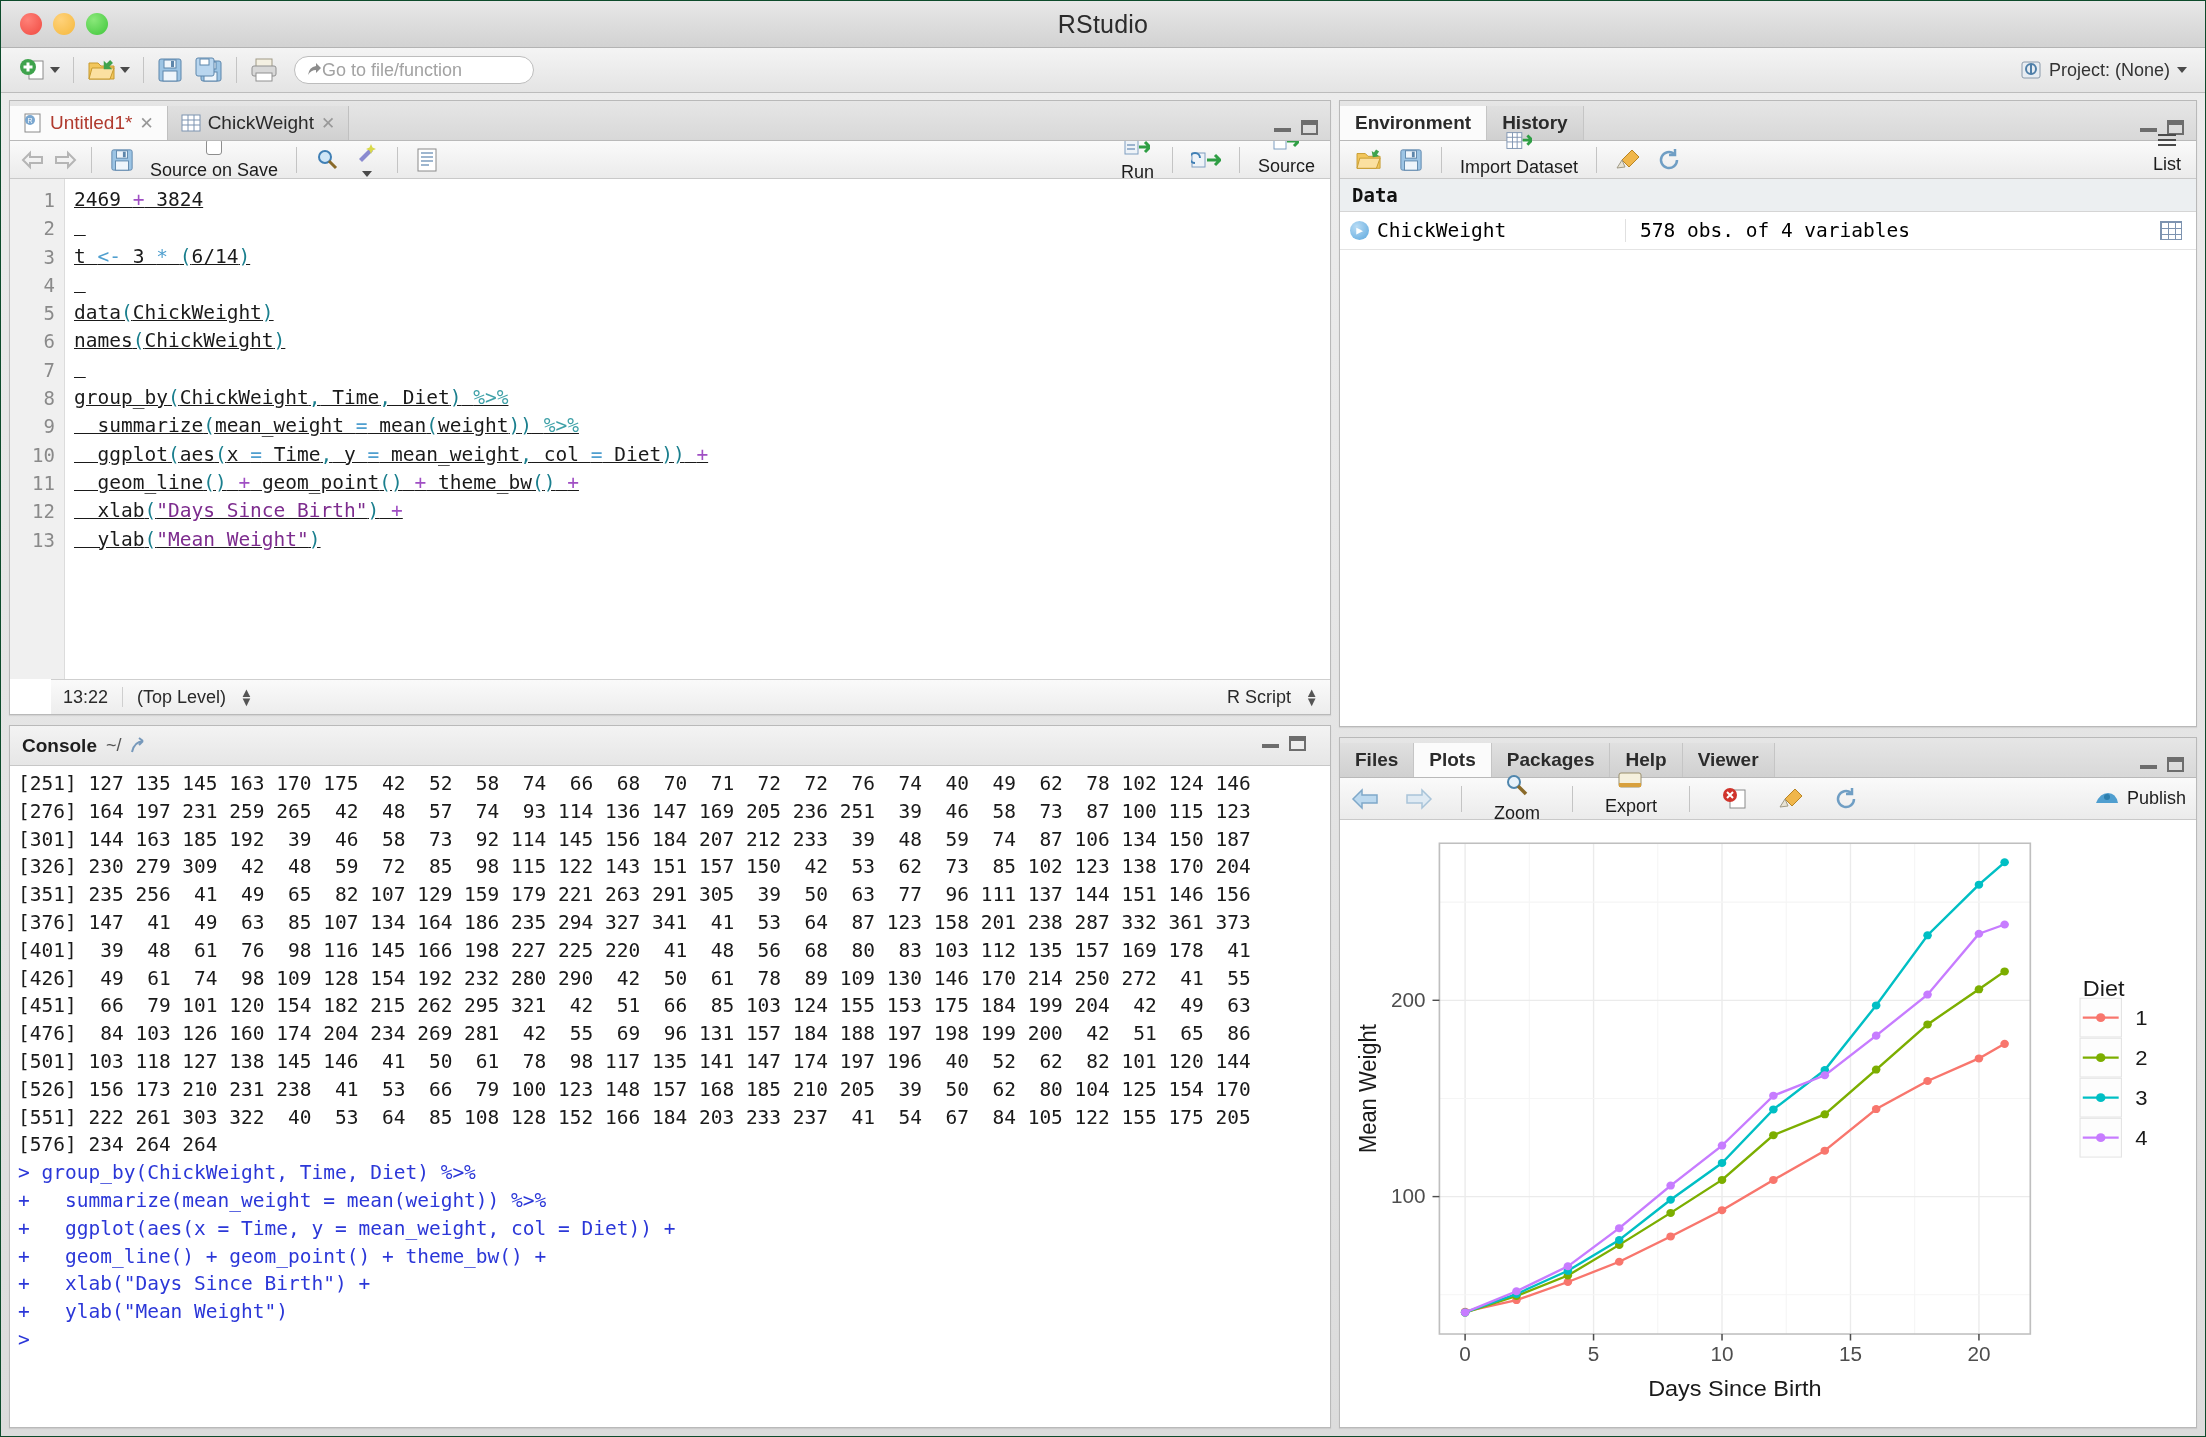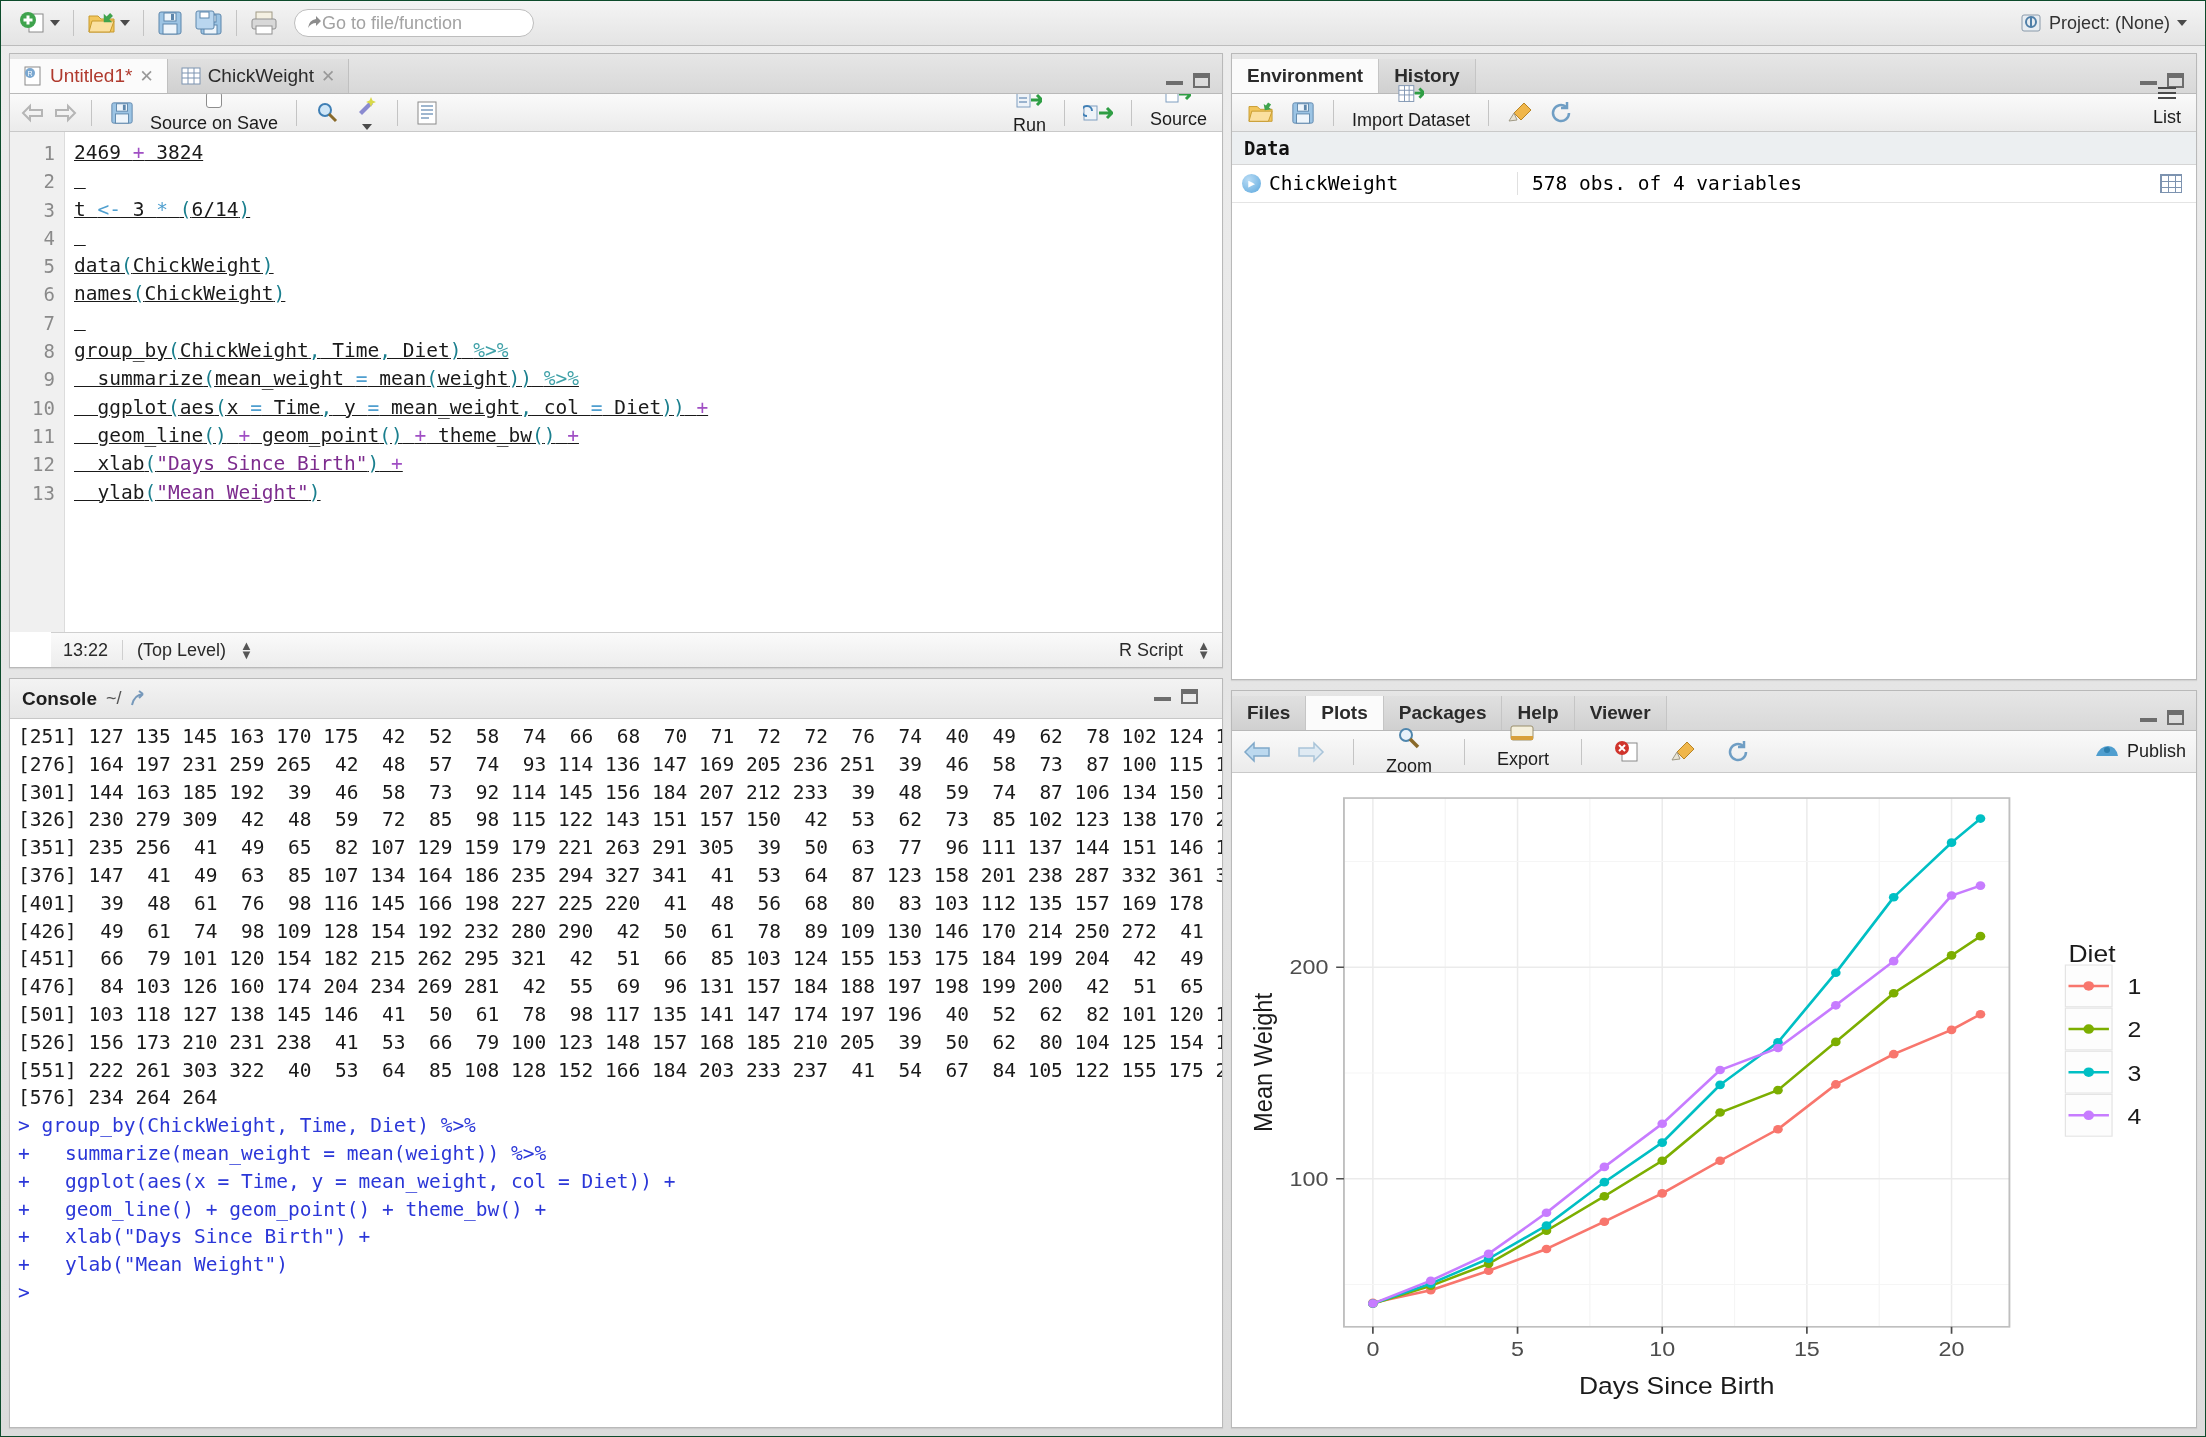--- a/index.html
+++ b/index.html
@@ -59,21 +59,21 @@
     font-size: 18px; color: #a2a2a2;
   }
   .proj {
     margin-left: auto; display: flex; align-items: center; gap: 7px;
     font-size: 18px; color: #333; padding-right: 6px;
   }
 
   
   .panes { flex: 1; display: flex; padding: 7px 8px 8px 8px; gap: 8px; min-height: 0; }
   .col { display: flex; flex-direction: column; gap: 10px; min-width: 0; }
-  .col-left { width: 1214px; }
+  .col-left { width: 1322px; }
   .col-right { flex: 1; }
 
   .pane {
     background: #fff; border: 1px solid #b9b9b9;
     display: flex; flex-direction: column; min-height: 0;
     box-shadow: 0 1px 1px rgba(0,0,0,.07);
   }
   .pane-src { height: 615px; flex: 0 0 615px; }
   .pane-con { flex: 1; }
   .pane-env { height: 627px; flex: 0 0 627px; }
@@ -220,20 +220,28 @@
   }
   .publish { margin-left: auto; display: flex; align-items: center; gap: 7px; }
   .plot-body { flex: 1; background: #fff; position: relative; overflow: hidden; }
   .plot-svg { width: 100%; height: 100%; display: block; }
 </style>
 </head>
 <body>
 
 <div class="app">
 
+  <div class="titlebar">
+    <div class="traffic">
+      <div class="dot red"></div>
+      <div class="dot yellow"></div>
+      <div class="dot green"></div>
+    </div>
+    <div class="win-title">RStudio</div>
+  </div>
 
   <div class="toolbar">
     <div class="tb-btn">
       <svg width="28" height="28" viewBox="0 0 28 28">
         <rect x="10" y="5" width="14" height="18" fill="#fff" stroke="#8a8a8a"></rect>
         <circle cx="9" cy="11" r="8" fill="#3fa34d"></circle>
         <rect x="7.5" y="6.5" width="3" height="9" fill="#fff"></rect>
         <rect x="4.5" y="9.5" width="9" height="3" fill="#fff"></rect>
       </svg>
       <span class="caret-sm"></span>

